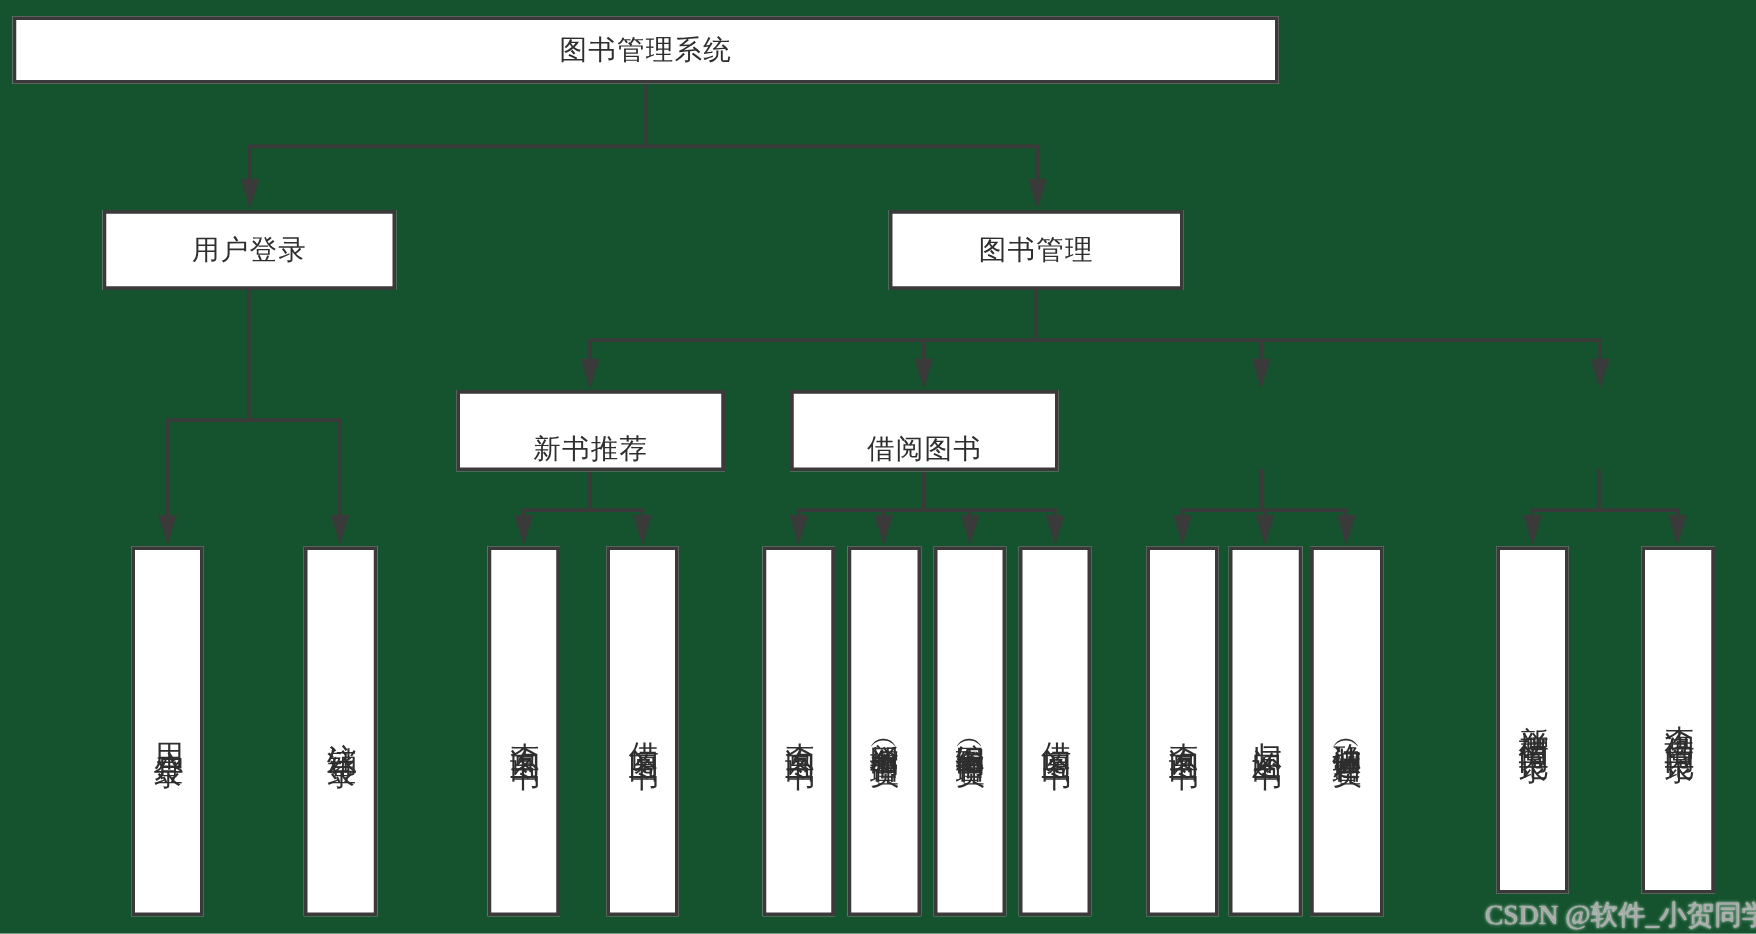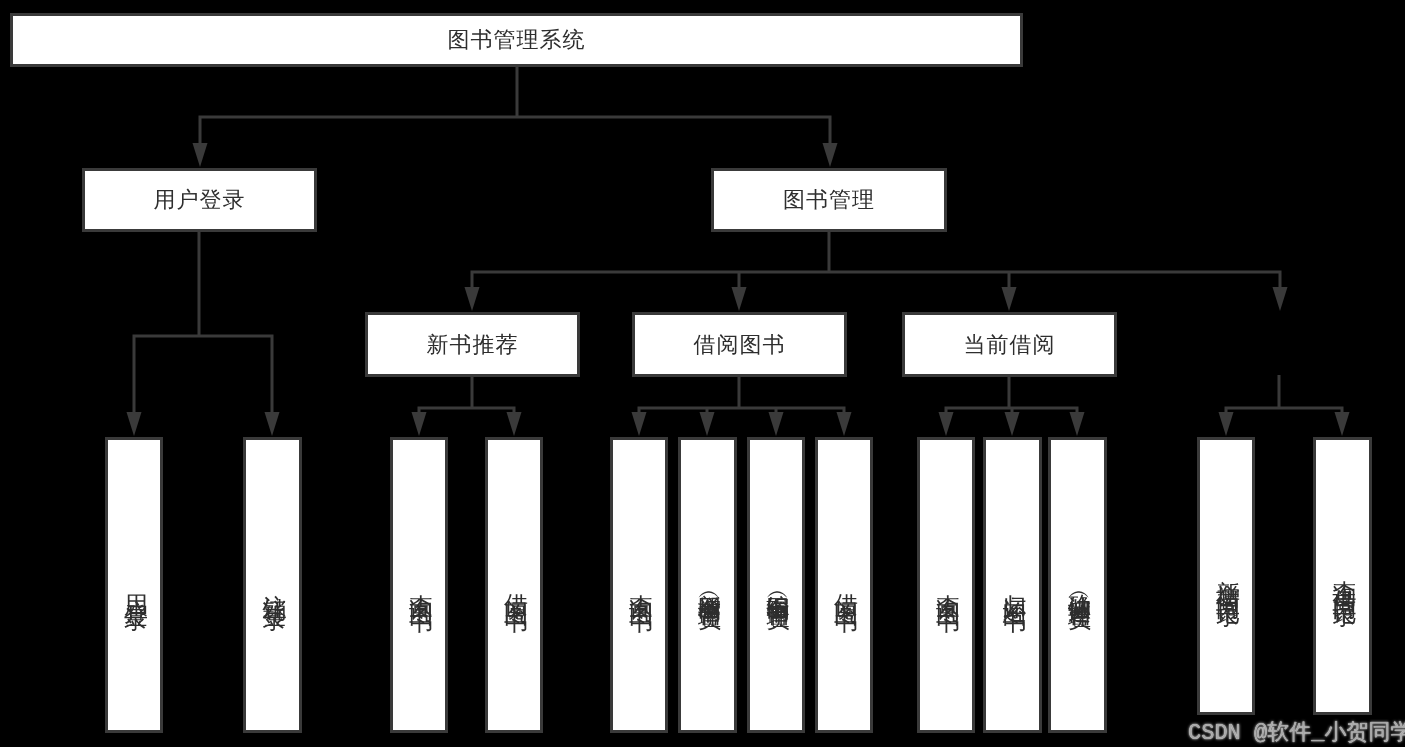--- a/index.html
+++ b/index.html
@@ -1,20 +1,20 @@
 <!DOCTYPE html>
 <html><head>
 <meta charset="utf-8">
 <style>
   html,body{margin:0;padding:0;background:#ffffff;}
   .canvas{
     position:relative;
     width:1405px;height:747px;
-    background:#000000;
-    font-family:Liberation Mono, monospace;
+    background:#14532d;
+    font-family:Liberation Serif, serif;
     overflow:hidden;
   }
   .lines{position:absolute;left:0;top:0;width:1405px;height:747px;}
   .box{
     position:absolute;
     box-sizing:border-box;
     border:3px solid #3a3a3a;
     background:#ffffff;
     display:flex;
     align-items:center;
@@ -26,21 +26,21 @@
     writing-mode:vertical-rl;
     text-orientation:mixed;
     font-size:24px;
     letter-spacing:5px;
     line-height:1;
   }
   .leaf.tight{font-size:23px;letter-spacing:2px;}
   .root{left:10px;top:13px;width:1013px;height:54px;}
   .lv2-login{left:82px;top:168px;width:235px;height:64px;}
   .lv2-mgmt{left:711px;top:168px;width:236px;height:64px;}
-  .lv3{top:312px;height:65px;width:215px;}
+  .lv3{top:312px;height:65px;width:215px;align-items:flex-end;}
   .m1{left:365px;}
   .m2{left:632px;}
   .m3{left:902px;}
   .m4{left:1172px;}
   .leafbox{top:437px;height:296px;width:58px;}
   .short{height:278px;}
   .a1{left:105px;}  .a2{left:243px;width:59px;}
   .b1{left:390px;}  .b2{left:485px;}
   .c1{left:610px;}  .c2{left:678px;width:59px;}  .c3{left:747px;}  .c4{left:815px;}
   .d1{left:917px;}  .d2{left:983px;width:59px;}  .d3{left:1048px;width:59px;}
@@ -134,23 +134,20 @@
   <div class="box lv2-mgmt">
     <span class="h-label">图书管理</span>
   </div>
 
   <div class="box lv3 m1">
     <span class="h-label">新书推荐</span>
   </div>
   <div class="box lv3 m2">
     <span class="h-label">借阅图书</span>
   </div>
-  <div class="box lv3 m3">
-    <span class="h-label">当前借阅</span>
-  </div>
 
   <div class="box leaf leafbox a1">用户登录</div>
   <div class="box leaf leafbox a2">注销登录</div>
 
   <div class="box leaf leafbox b1">查询图书</div>
   <div class="box leaf leafbox b2">借阅图书</div>
 
   <div class="box leaf leafbox c1">查询图书</div>
   <div class="box leaf tight leafbox c2">新增图书（管理员）</div>
   <div class="box leaf tight leafbox c3">编辑图书（管理员）</div>

